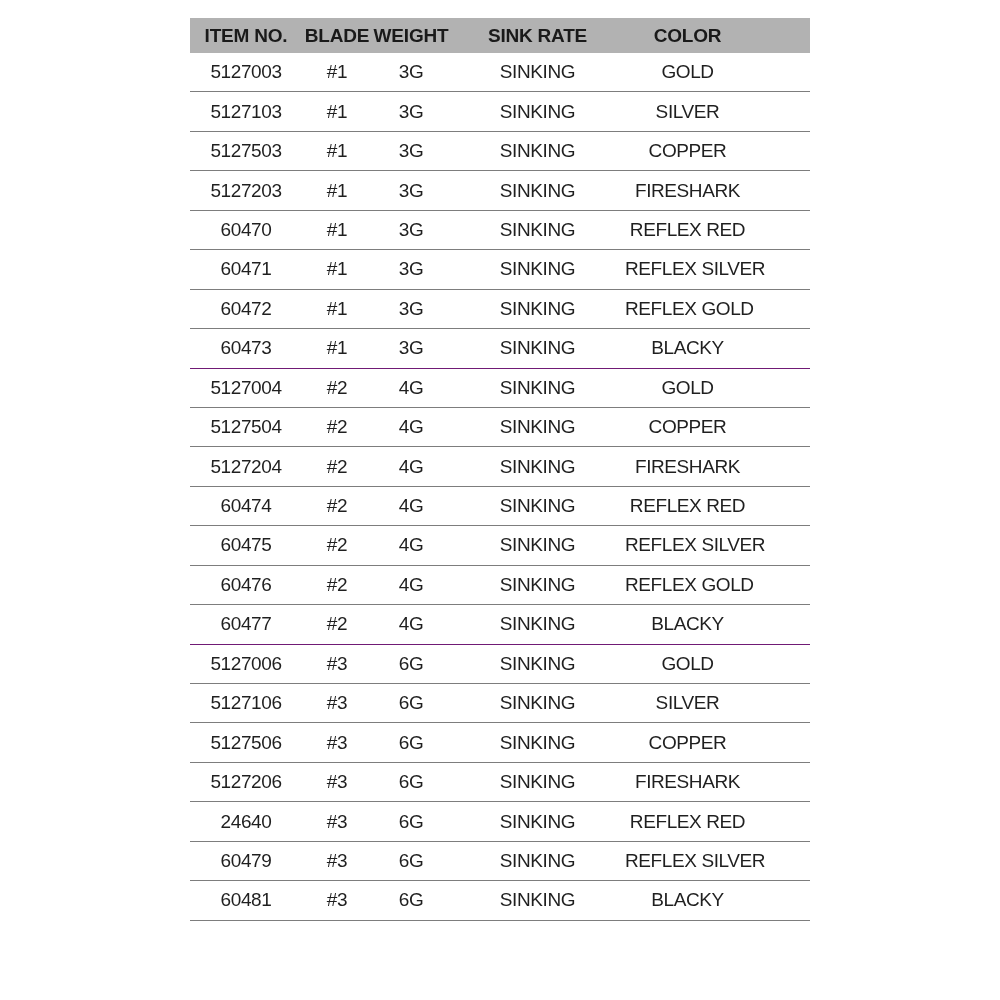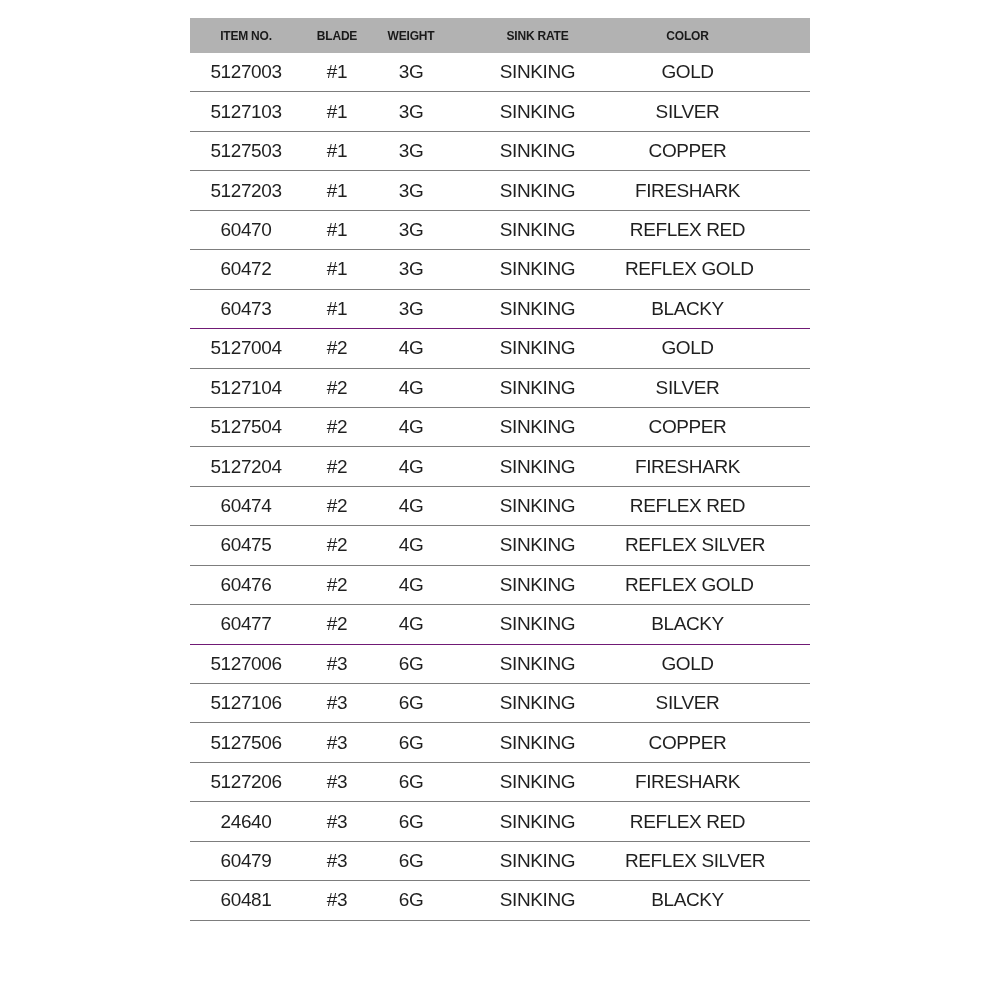--- a/index.html
+++ b/index.html
@@ -24,21 +24,21 @@
     table-layout: fixed;
   }
   col.c1 { width: 112px; }
   col.c2 { width: 70px; }
   col.c3 { width: 78px; }
   col.c4 { width: 175px; }
   col.c5 { width: 185px; }
   thead th {
     height: 35px;
     background: #b2b2b2;
-    font-size: 12px;
+    font-size: 19px;
     font-weight: bold;
     color: #1a1a1a;
     text-align: center;
     vertical-align: middle;
     padding: 0;
     letter-spacing: -0.2px;
   }
   tbody td {
     height: 38.45px;
     border-bottom: 1px solid #7d7d7d;
@@ -110,46 +110,46 @@
           <td>FIRESHARK</td>
         </tr>
         <tr>
           <td>60470</td>
           <td>#1</td>
           <td>3G</td>
           <td>SINKING</td>
           <td>REFLEX RED</td>
         </tr>
         <tr>
+          <td>60471</td>
+          <td>#1</td>
+          <td>3G</td>
+          <td>SINKING</td>
+          <td>REFLEX SILVER</td>
+        </tr>
+        <tr>
           <td>60472</td>
           <td>#1</td>
           <td>3G</td>
           <td>SINKING</td>
           <td>REFLEX GOLD</td>
         </tr>
         <tr class="group-end">
           <td>60473</td>
           <td>#1</td>
           <td>3G</td>
           <td>SINKING</td>
           <td>BLACKY</td>
         </tr>
         <tr>
           <td>5127004</td>
           <td>#2</td>
           <td>4G</td>
           <td>SINKING</td>
           <td>GOLD</td>
-        </tr>
-        <tr>
-          <td>5127104</td>
-          <td>#2</td>
-          <td>4G</td>
-          <td>SINKING</td>
-          <td>SILVER</td>
         </tr>
         <tr>
           <td>5127504</td>
           <td>#2</td>
           <td>4G</td>
           <td>SINKING</td>
           <td>COPPER</td>
         </tr>
         <tr>
           <td>5127204</td>

